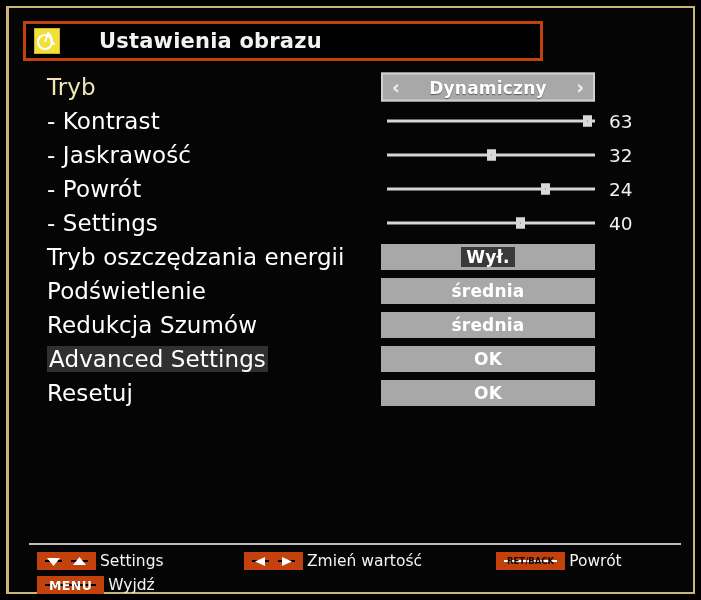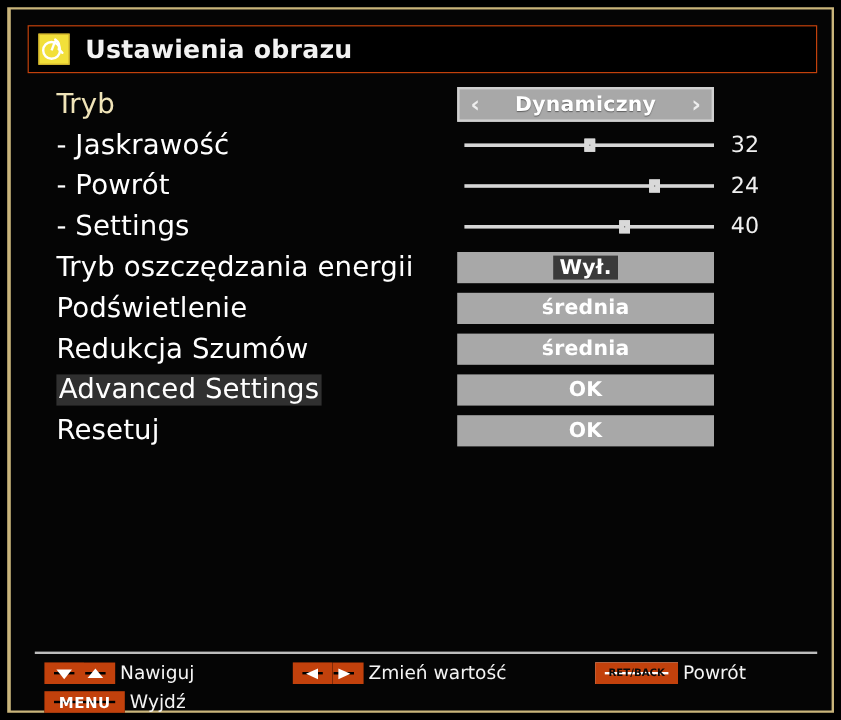--- a/index.html
+++ b/index.html
@@ -26,28 +26,29 @@
     background: #050505;
     border: 2px solid #c9b47a;
     border-left-width: 3px;
   }
 
   
   #title-bar {
     position: absolute;
     left: 14px;
     top: 13px;
-    width: 658px;
+    width: 520px;
     height: 40px;
     box-sizing: border-box;
-    border: 1px solid #c2410c;
+    border: 3px solid #c2410c;
     background: #000000;
     display: flex;
     align-items: center;
     padding-left: 8px;
+    gap: 26px;
   }
   #title-icon {
     width: 26px;
     height: 26px;
     flex: 0 0 26px;
     background: #f2e03a;
     border: 1px solid #d3b32c;
     box-sizing: border-box;
     position: relative;
     overflow: hidden;
@@ -264,20 +265,28 @@
 
     <div class="menu-row">
       <span class="row-label accent">Tryb</span>
       <span class="value-box bordered">
         <span class="chev left">‹</span>
         <span class="value-text">Dynamiczny</span>
         <span class="chev right">›</span>
       </span>
     </div>
 
+    <div class="menu-row">
+      <span class="row-label sub">- Kontrast</span>
+      <span class="slider-wrap">
+        <span class="slider-track"></span>
+        <span class="slider-knob" style="left:96%"></span>
+      </span>
+      <span class="slider-value">63</span>
+    </div>
 
     <div class="menu-row">
       <span class="row-label sub">- Jaskrawość</span>
       <span class="slider-wrap">
         <span class="slider-track"></span>
         <span class="slider-knob" style="left:50%"></span>
       </span>
       <span class="slider-value">32</span>
     </div>
 
@@ -343,21 +352,21 @@
       <span class="key key-arrow">
         <svg width="17" height="11" viewBox="0 0 17 11">
             <polygon points="2,2 15,2 8.5,10" fill="#ffffff"></polygon>
           </svg>
       </span>
       <span class="key key-arrow">
         <svg width="17" height="11" viewBox="0 0 17 11">
             <polygon points="8.5,1 15,9 2,9" fill="#ffffff"></polygon>
           </svg>
       </span>
-      <span class="hint-text">Nawiguj</span>
+      <span class="hint-text">Settings</span>
     </div>
 
     <div class="hint" id="hint-exit">
       <span class="key">
         <span class="key-label">MENU</span>
       </span>
       <span class="hint-text">Wyjdź</span>
     </div>
 
     <div class="hint" id="hint-change">

